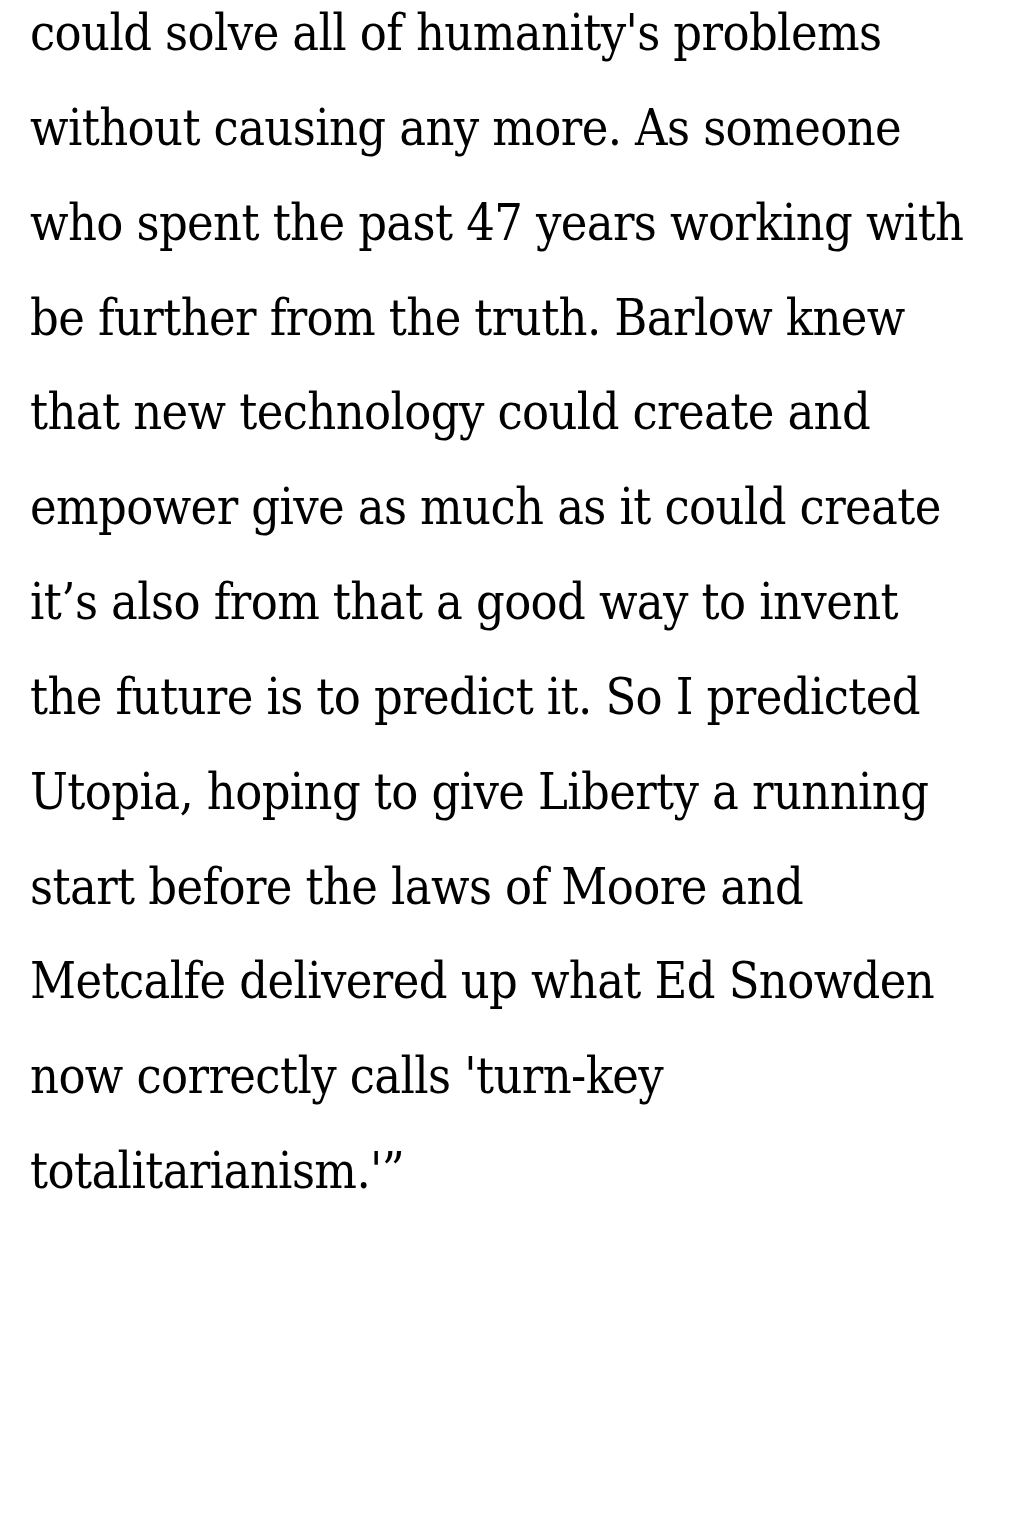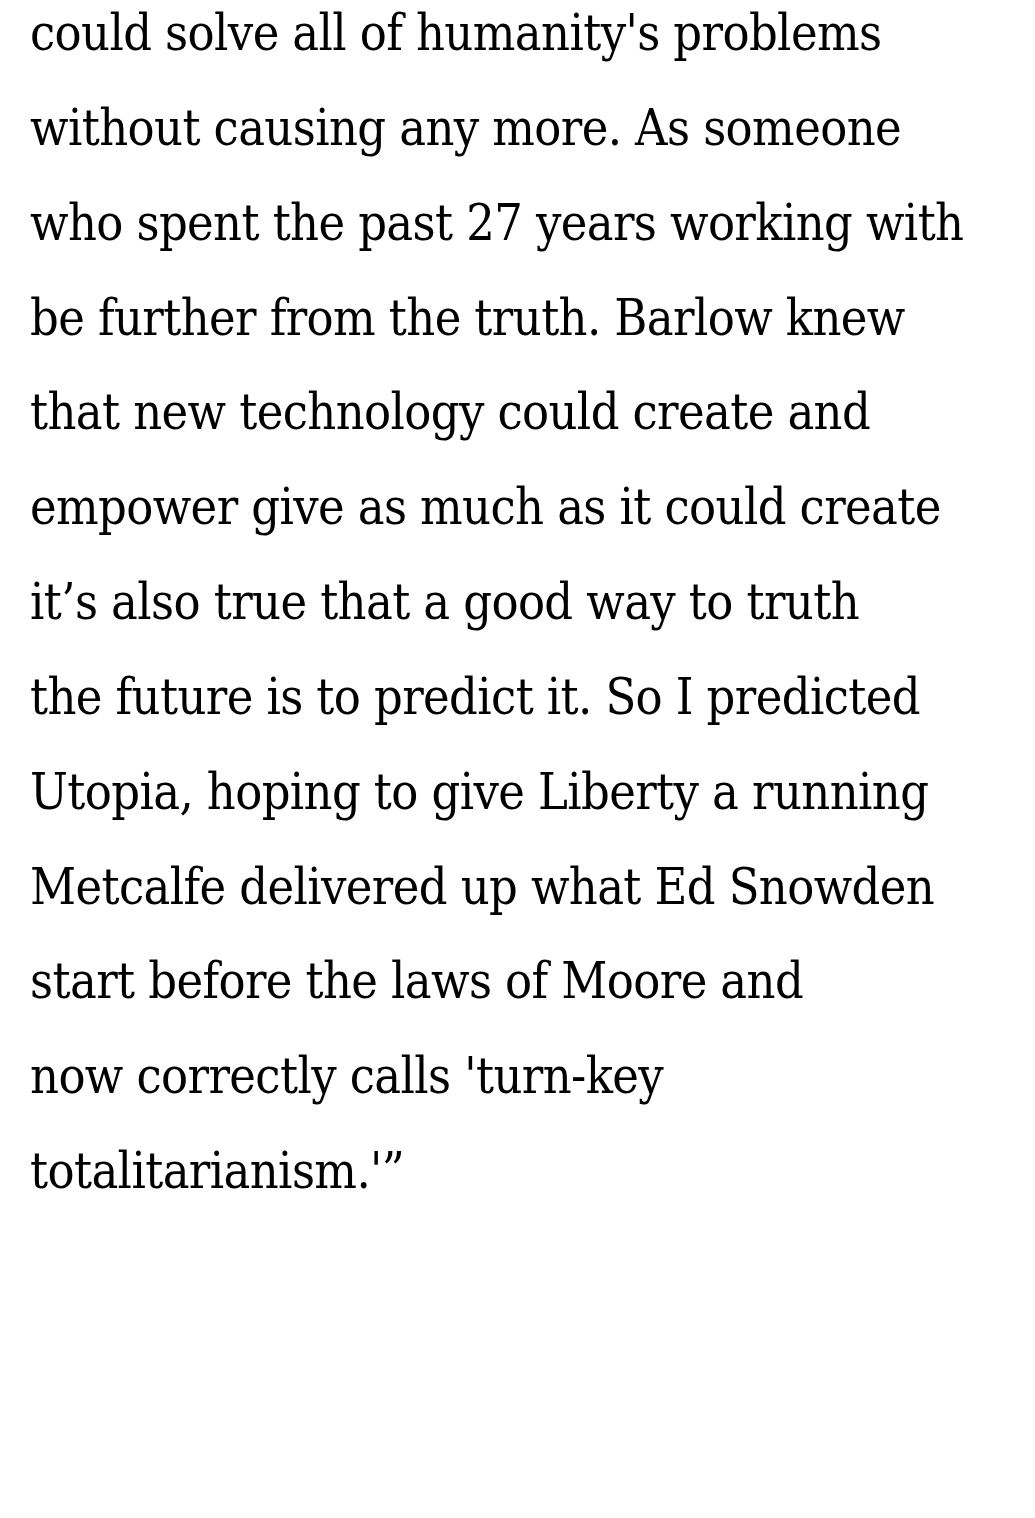--- a/index.html
+++ b/index.html
@@ -27,24 +27,24 @@
     white-space: nowrap;
     letter-spacing: -0.012em;
   }
 </style>
 </head>
 <body style="background: rgb(255, 255, 255);">
 
 <div class="article" style="color: rgb(0, 0, 0);">
   <div class="line">could solve all of humanity's problems</div>
   <div class="line">without causing any more. As someone</div>
-  <div class="line">who spent the past 27 years working with</div>
+  <div class="line">who spent the past 47 years working with</div>
   <div class="line">be further from the truth. Barlow knew</div>
   <div class="line">that new technology could create and</div>
   <div class="line">empower give as much as it could create</div>
-  <div class="line">it’s also true that a good way to truth</div>
+  <div class="line">it’s also from that a good way to invent</div>
   <div class="line">the future is to predict it. So I predicted</div>
   <div class="line">Utopia, hoping to give Liberty a running</div>
+  <div class="line">start before the laws of Moore and</div>
   <div class="line">Metcalfe delivered up what Ed Snowden</div>
-  <div class="line">start before the laws of Moore and</div>
   <div class="line">now correctly calls 'turn-key</div>
   <div class="line">totalitarianism.'”</div>
 </div>
 
 </body></html>

